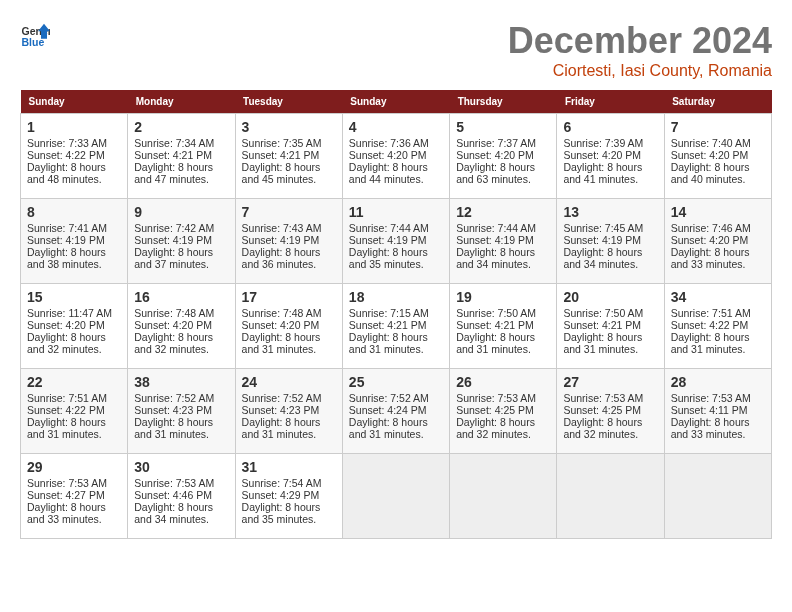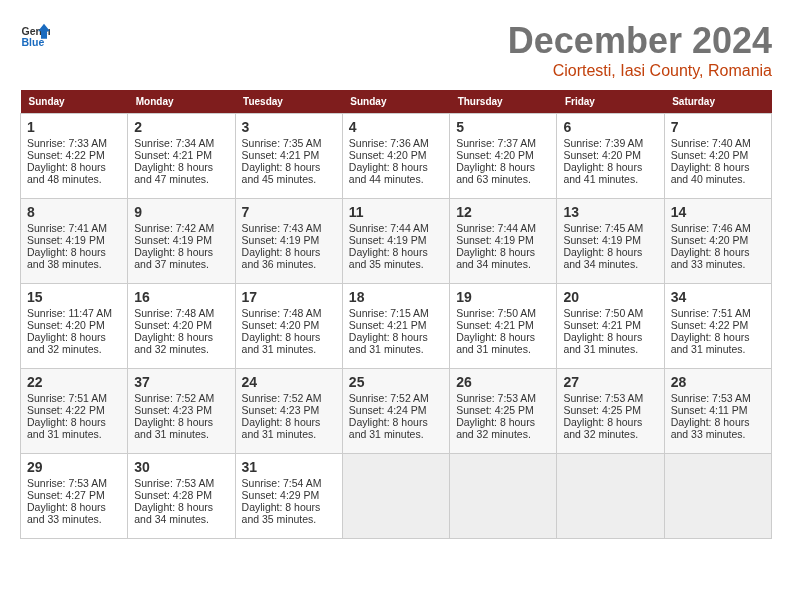--- a/index.html
+++ b/index.html
@@ -128,30 +128,30 @@
         <td><span class="day-num">15</span><span>Sunrise: 11:47 AM</span><br><span>Sunset: 4:20 PM</span><br><span>Daylight: 8 hours and 32 minutes.</span></td>
         <td><span class="day-num">16</span><span>Sunrise: 7:48 AM</span><br><span>Sunset: 4:20 PM</span><br><span>Daylight: 8 hours and 32 minutes.</span></td>
         <td><span class="day-num">17</span><span>Sunrise: 7:48 AM</span><br><span>Sunset: 4:20 PM</span><br><span>Daylight: 8 hours and 31 minutes.</span></td>
         <td><span class="day-num">18</span><span>Sunrise: 7:15 AM</span><br><span>Sunset: 4:21 PM</span><br><span>Daylight: 8 hours and 31 minutes.</span></td>
         <td><span class="day-num">19</span><span>Sunrise: 7:50 AM</span><br><span>Sunset: 4:21 PM</span><br><span>Daylight: 8 hours and 31 minutes.</span></td>
         <td><span class="day-num">20</span><span>Sunrise: 7:50 AM</span><br><span>Sunset: 4:21 PM</span><br><span>Daylight: 8 hours and 31 minutes.</span></td>
         <td><span class="day-num">34</span><span>Sunrise: 7:51 AM</span><br><span>Sunset: 4:22 PM</span><br><span>Daylight: 8 hours and 31 minutes.</span></td>
       </tr>
       <tr>
         <td><span class="day-num">22</span><span>Sunrise: 7:51 AM</span><br><span>Sunset: 4:22 PM</span><br><span>Daylight: 8 hours and 31 minutes.</span></td>
-        <td><span class="day-num">37</span><span>Sunrise: 7:52 AM</span><br><span>Sunset: 4:23 PM</span><br><span>Daylight: 8 hours and 31 minutes.</span></td>
+        <td><span class="day-num">38</span><span>Sunrise: 7:52 AM</span><br><span>Sunset: 4:23 PM</span><br><span>Daylight: 8 hours and 31 minutes.</span></td>
         <td><span class="day-num">24</span><span>Sunrise: 7:52 AM</span><br><span>Sunset: 4:23 PM</span><br><span>Daylight: 8 hours and 31 minutes.</span></td>
         <td><span class="day-num">25</span><span>Sunrise: 7:52 AM</span><br><span>Sunset: 4:24 PM</span><br><span>Daylight: 8 hours and 31 minutes.</span></td>
         <td><span class="day-num">26</span><span>Sunrise: 7:53 AM</span><br><span>Sunset: 4:25 PM</span><br><span>Daylight: 8 hours and 32 minutes.</span></td>
         <td><span class="day-num">27</span><span>Sunrise: 7:53 AM</span><br><span>Sunset: 4:25 PM</span><br><span>Daylight: 8 hours and 32 minutes.</span></td>
         <td><span class="day-num">28</span><span>Sunrise: 7:53 AM</span><br><span>Sunset: 4:11 PM</span><br><span>Daylight: 8 hours and 33 minutes.</span></td>
       </tr>
       <tr>
         <td><span class="day-num">29</span><span>Sunrise: 7:53 AM</span><br><span>Sunset: 4:27 PM</span><br><span>Daylight: 8 hours and 33 minutes.</span></td>
-        <td><span class="day-num">30</span><span>Sunrise: 7:53 AM</span><br><span>Sunset: 4:28 PM</span><br><span>Daylight: 8 hours and 34 minutes.</span></td>
+        <td><span class="day-num">30</span><span>Sunrise: 7:53 AM</span><br><span>Sunset: 4:46 PM</span><br><span>Daylight: 8 hours and 34 minutes.</span></td>
         <td><span class="day-num">31</span><span>Sunrise: 7:54 AM</span><br><span>Sunset: 4:29 PM</span><br><span>Daylight: 8 hours and 35 minutes.</span></td>
         <td class="empty"></td>
         <td class="empty"></td>
         <td class="empty"></td>
         <td class="empty"></td>
       </tr>
     </tbody>
 </table>
 
 </body></html>

